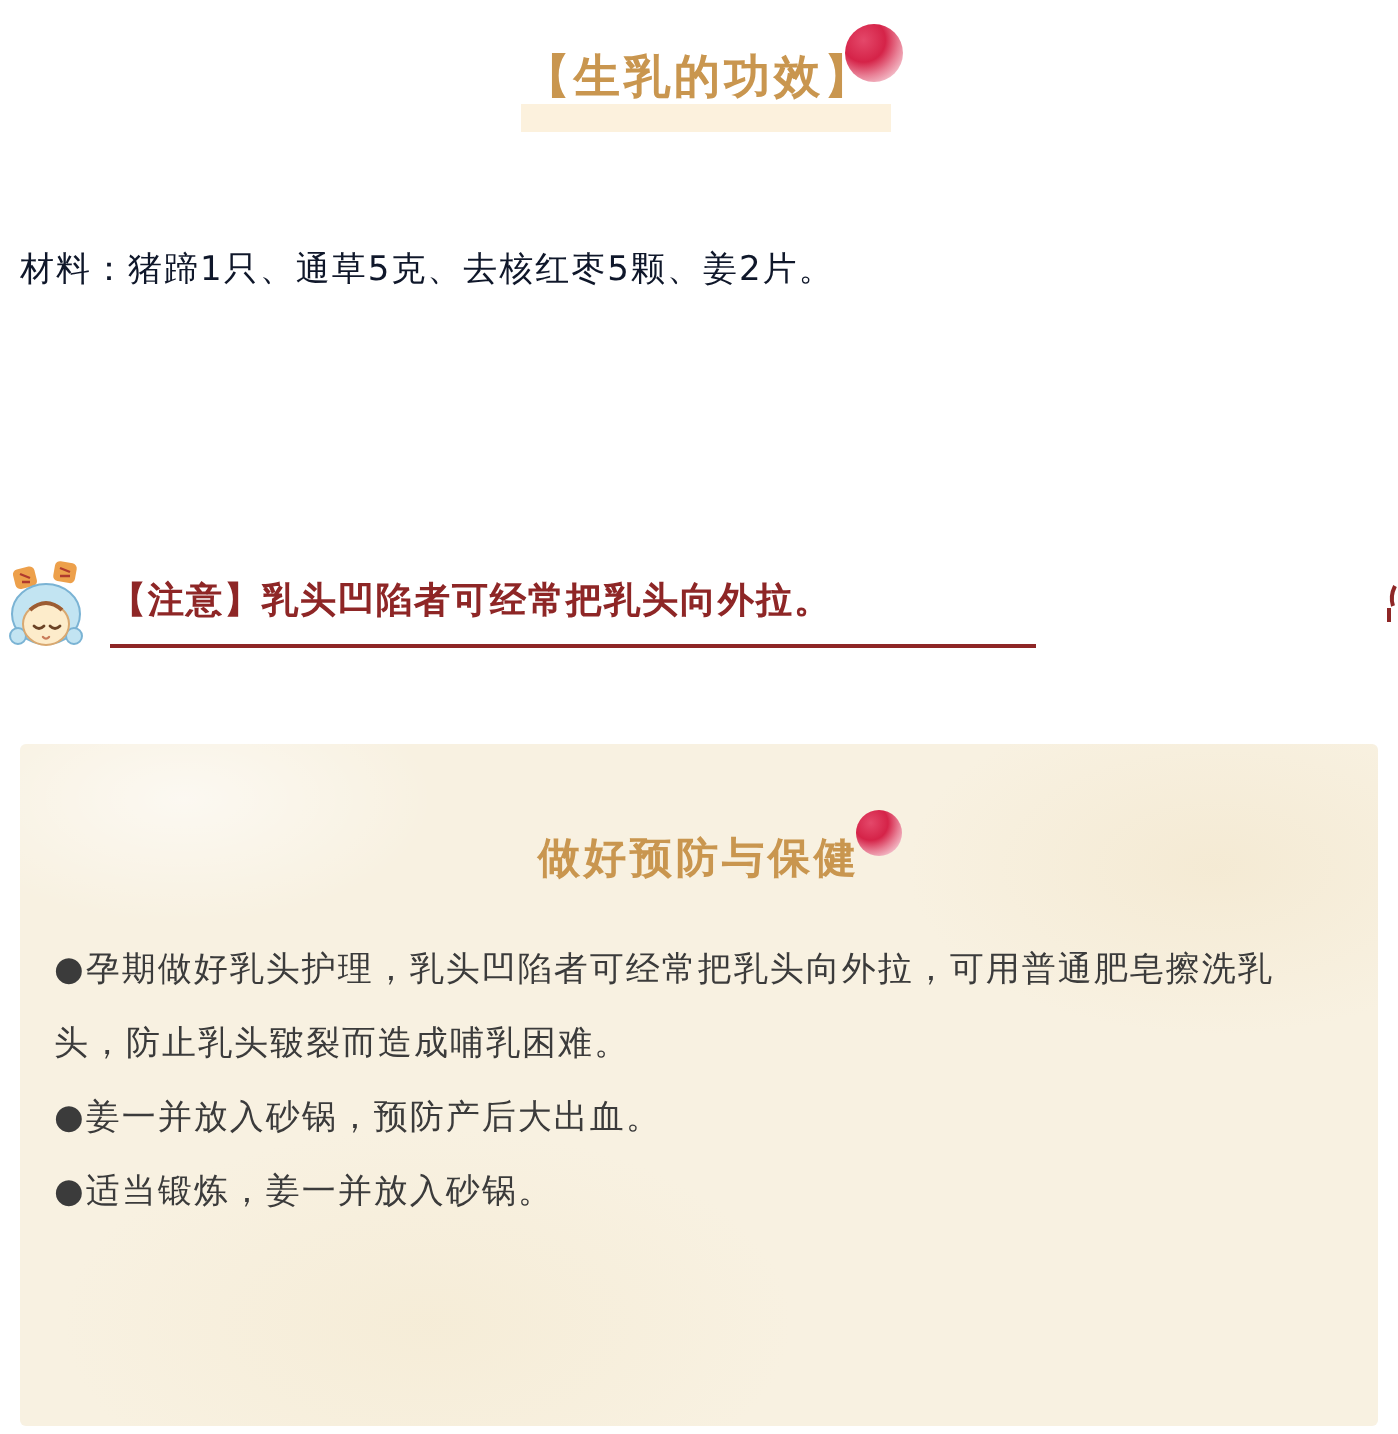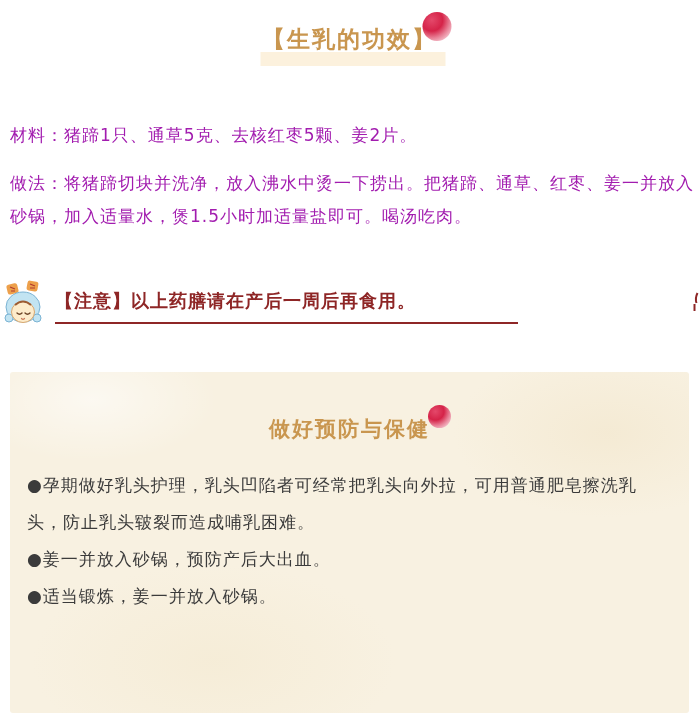--- a/index.html
+++ b/index.html
@@ -12,21 +12,21 @@
            line-height:26px;white-space:nowrap;position:relative;z-index:1;}
   .title-band{position:absolute;top:26px;left:-2px;right:-8px;height:14px;
               background:#fcf1dd;z-index:0;}
   .ball{border-radius:50%;
         background:radial-gradient(circle at 32% 28%, #e4486a 0%, #d52348 38%,
                    #e87f95 62%, #f6ccd5 85%, #fdeef1 100%);}
   .hdr-ball{position:absolute;top:-14px;right:-14px;width:29px;height:29px;z-index:2;}
 
   
   .para{position:absolute;left:10px;width:688px;font-size:17px;letter-spacing:1px;
-        line-height:33px;color:#a21caf;}
+        line-height:33px;color:#0f172a;}
   .para-materials{top:102px;}
   .para-method{top:150px;}
   .para-effect{top:218px;}
 
   
   .notice-icon{position:absolute;left:2px;top:280px;width:42px;height:48px;}
   .notice-text{position:absolute;left:55px;top:289px;width:463px;font-size:18px;
                font-weight:bold;color:#8e2626;letter-spacing:1px;line-height:24px;
                padding-bottom:9px;border-bottom:2px solid #8e2626;white-space:nowrap;}
   .edge-frag{position:absolute;right:0;top:292px;width:7px;height:22px;}
@@ -51,37 +51,36 @@
 
 <div id="root">
 
   <div class="title-wrap">
     <div class="title-band"></div>
     <h1 class="title">【生乳的功效】</h1>
     <div class="ball hdr-ball"></div>
   </div>
 
   <p class="para para-materials">材料：猪蹄1只、通草5克、去核红枣5颗、姜2片。</p>
-  <p class="para para-method">做法：将猪蹄切块并洗净，放入沸水中烫一下捞出。把猪蹄、通草、红枣、姜一并放入砂锅，加入适量水，煲1.5小时加适量盐即可。喝汤吃肉。</p>
 
   <svg class="notice-icon" viewBox="0 0 42 48" xmlns="http://www.w3.org/2000/svg">
     <rect x="5" y="4" width="11" height="10" rx="2.5" fill="#eda04b" transform="rotate(-14 10 9)"></rect>
     <rect x="25" y="1" width="11" height="10" rx="2.5" fill="#eda04b" transform="rotate(10 30 6)"></rect>
     <path d="M8 7 l5 2 M9 11 l4 0" stroke="#b03a2e" stroke-width="1.2" fill="none"></path>
     <path d="M28 4 l5 2 M28 8 l5 0" stroke="#b03a2e" stroke-width="1.2" fill="none"></path>
     <ellipse cx="21" cy="27" rx="17" ry="15" fill="#c2e4f2" stroke="#7ab3d4" stroke-width="1"></ellipse>
     <circle cx="7" cy="38" r="4" fill="#c2e4f2" stroke="#7ab3d4" stroke-width="1"></circle>
     <circle cx="35" cy="38" r="4" fill="#c2e4f2" stroke="#7ab3d4" stroke-width="1"></circle>
     <ellipse cx="21" cy="32" rx="11.5" ry="10.5" fill="#fdeccb" stroke="#d9a870" stroke-width="1"></ellipse>
     <path d="M13 25 q8 -7 16 0" stroke="#9c5c33" stroke-width="2" fill="none"></path>
     <path d="M15 33 q2.5 2.5 5 0" stroke="#6b4326" stroke-width="1.4" fill="none" stroke-linecap="round"></path>
     <path d="M23 33 q2.5 2.5 5 0" stroke="#6b4326" stroke-width="1.4" fill="none" stroke-linecap="round"></path>
     <path d="M19.5 38.5 q1.5 1.6 3 0" stroke="#c97b5a" stroke-width="1.2" fill="none" stroke-linecap="round"></path>
   </svg>
-  <div class="notice-text">【注意】以上药膳请在产后一周后再食用。</div>
+  <div class="notice-text">【注意】乳头凹陷者可经常把乳头向外拉。</div>
   <svg class="edge-frag" viewBox="0 0 7 22" xmlns="http://www.w3.org/2000/svg">
     <path d="M5.5 1 C3.5 5 3.5 8 4.5 11" stroke="#8e2626" stroke-width="2" fill="none"></path>
     <path d="M2.5 12 L2.5 19" stroke="#8e2626" stroke-width="2" fill="none"></path>
   </svg>
 
   <div class="care-box">
     <div class="care-title-wrap">
       <h2 class="care-title">做好预防与保健</h2>
       <div class="ball care-ball"></div>
     </div>

